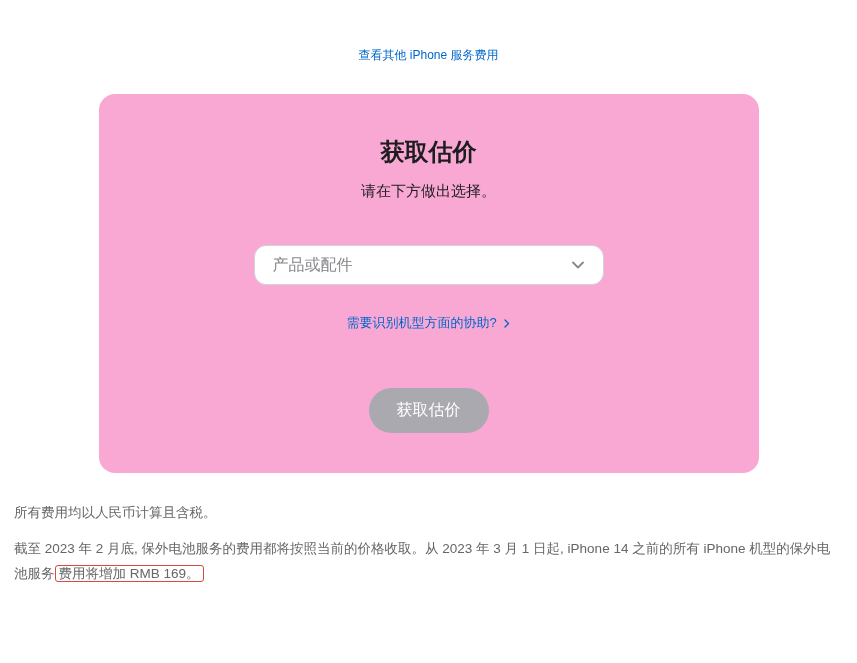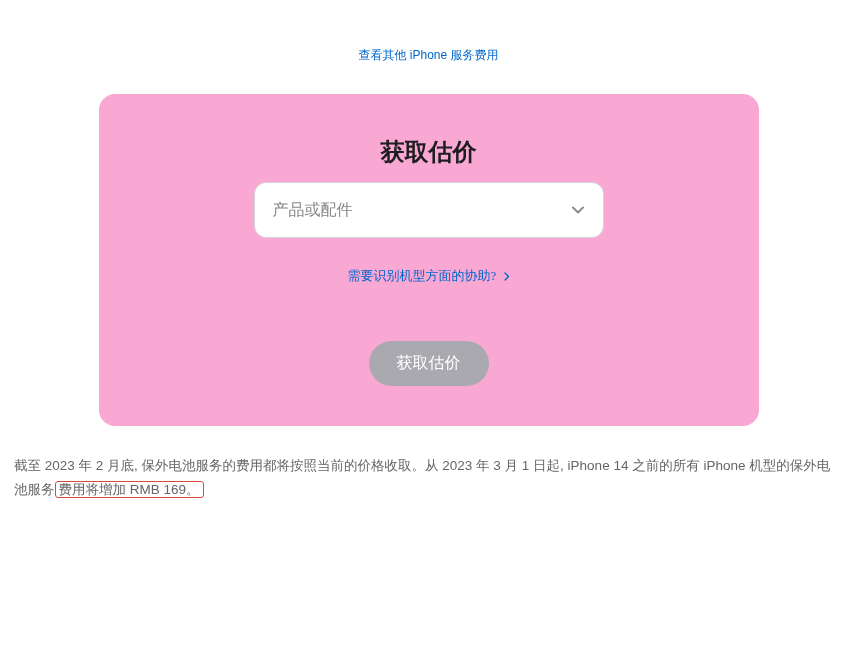--- a/index.html
+++ b/index.html
@@ -46,21 +46,21 @@
       color: #1d1d1f;
       margin-bottom: 44px;
     }
     .select-box {
       position: relative;
       max-width: 350px;
       margin: 0 auto 24px auto;
       background: #ffffff;
       border: 1px solid #d2d2d7;
       border-radius: 12px;
-      height: 56px;
+      height: 40px;
       display: flex;
       align-items: center;
       padding: 0 45px 0 18px;
       cursor: pointer;
     }
     .select-box .placeholder {
       color: #86868b;
       font-size: 16px;
       text-align: left;
     }
@@ -75,21 +75,20 @@
       align-items: center;
       justify-content: center;
     }
     .select-box .chevron svg {
       width: 12px;
       height: 8px;
     }
     .help-link {
       margin-top: 28px;
       margin-bottom: 56px;
-      font-family: Liberation Serif, serif;
     }
     .help-link a {
       color: #0066cc;
       text-decoration: none;
       font-size: 13px;
     }
     .help-link .chev-right {
       display: inline-block;
       margin-left: 4px;
       vertical-align: middle;
@@ -128,20 +127,21 @@
 </head>
 <body>
 
 <div class="container">
   <div class="top-link">
     <a href="#">查看其他 iPhone 服务费用</a>
   </div>
 
   <div class="card">
     <h2 class="card-title">获取估价</h2>
+    <p class="card-subtitle">请在下方做出选择。</p>
 
     <div class="select-box">
       <span class="placeholder">产品或配件</span>
       <span class="chevron">
         <svg viewBox="0 0 12 8" fill="none">
             <path d="M1 1.5L6 6.5L11 1.5" stroke="#86868b" stroke-width="1.8" stroke-linecap="round" stroke-linejoin="round"></path>
           </svg>
       </span>
     </div>
 
@@ -154,17 +154,18 @@
               <path d="M1 1L4.5 4.5L1 8" stroke="#0066cc" stroke-width="1.4" stroke-linecap="round" stroke-linejoin="round"></path>
             </svg>
         </span>
       </a>
     </div>
 
     <button class="submit-btn">获取估价</button>
   </div>
 
   <div class="footnote">
+    <p>所有费用均以人民币计算且含税。</p>
     <p>
       <span>截至 2023 年 2 月底, 保外电池服务的费用都将按照当前的价格收取。从 2023 年 3 月 1 日起, iPhone 14 之前的所有 iPhone 机型的保外电池服务</span><span class="highlight-box">费用将增加 RMB 169。</span>
     </p>
   </div>
 </div>
 
 </body></html>

